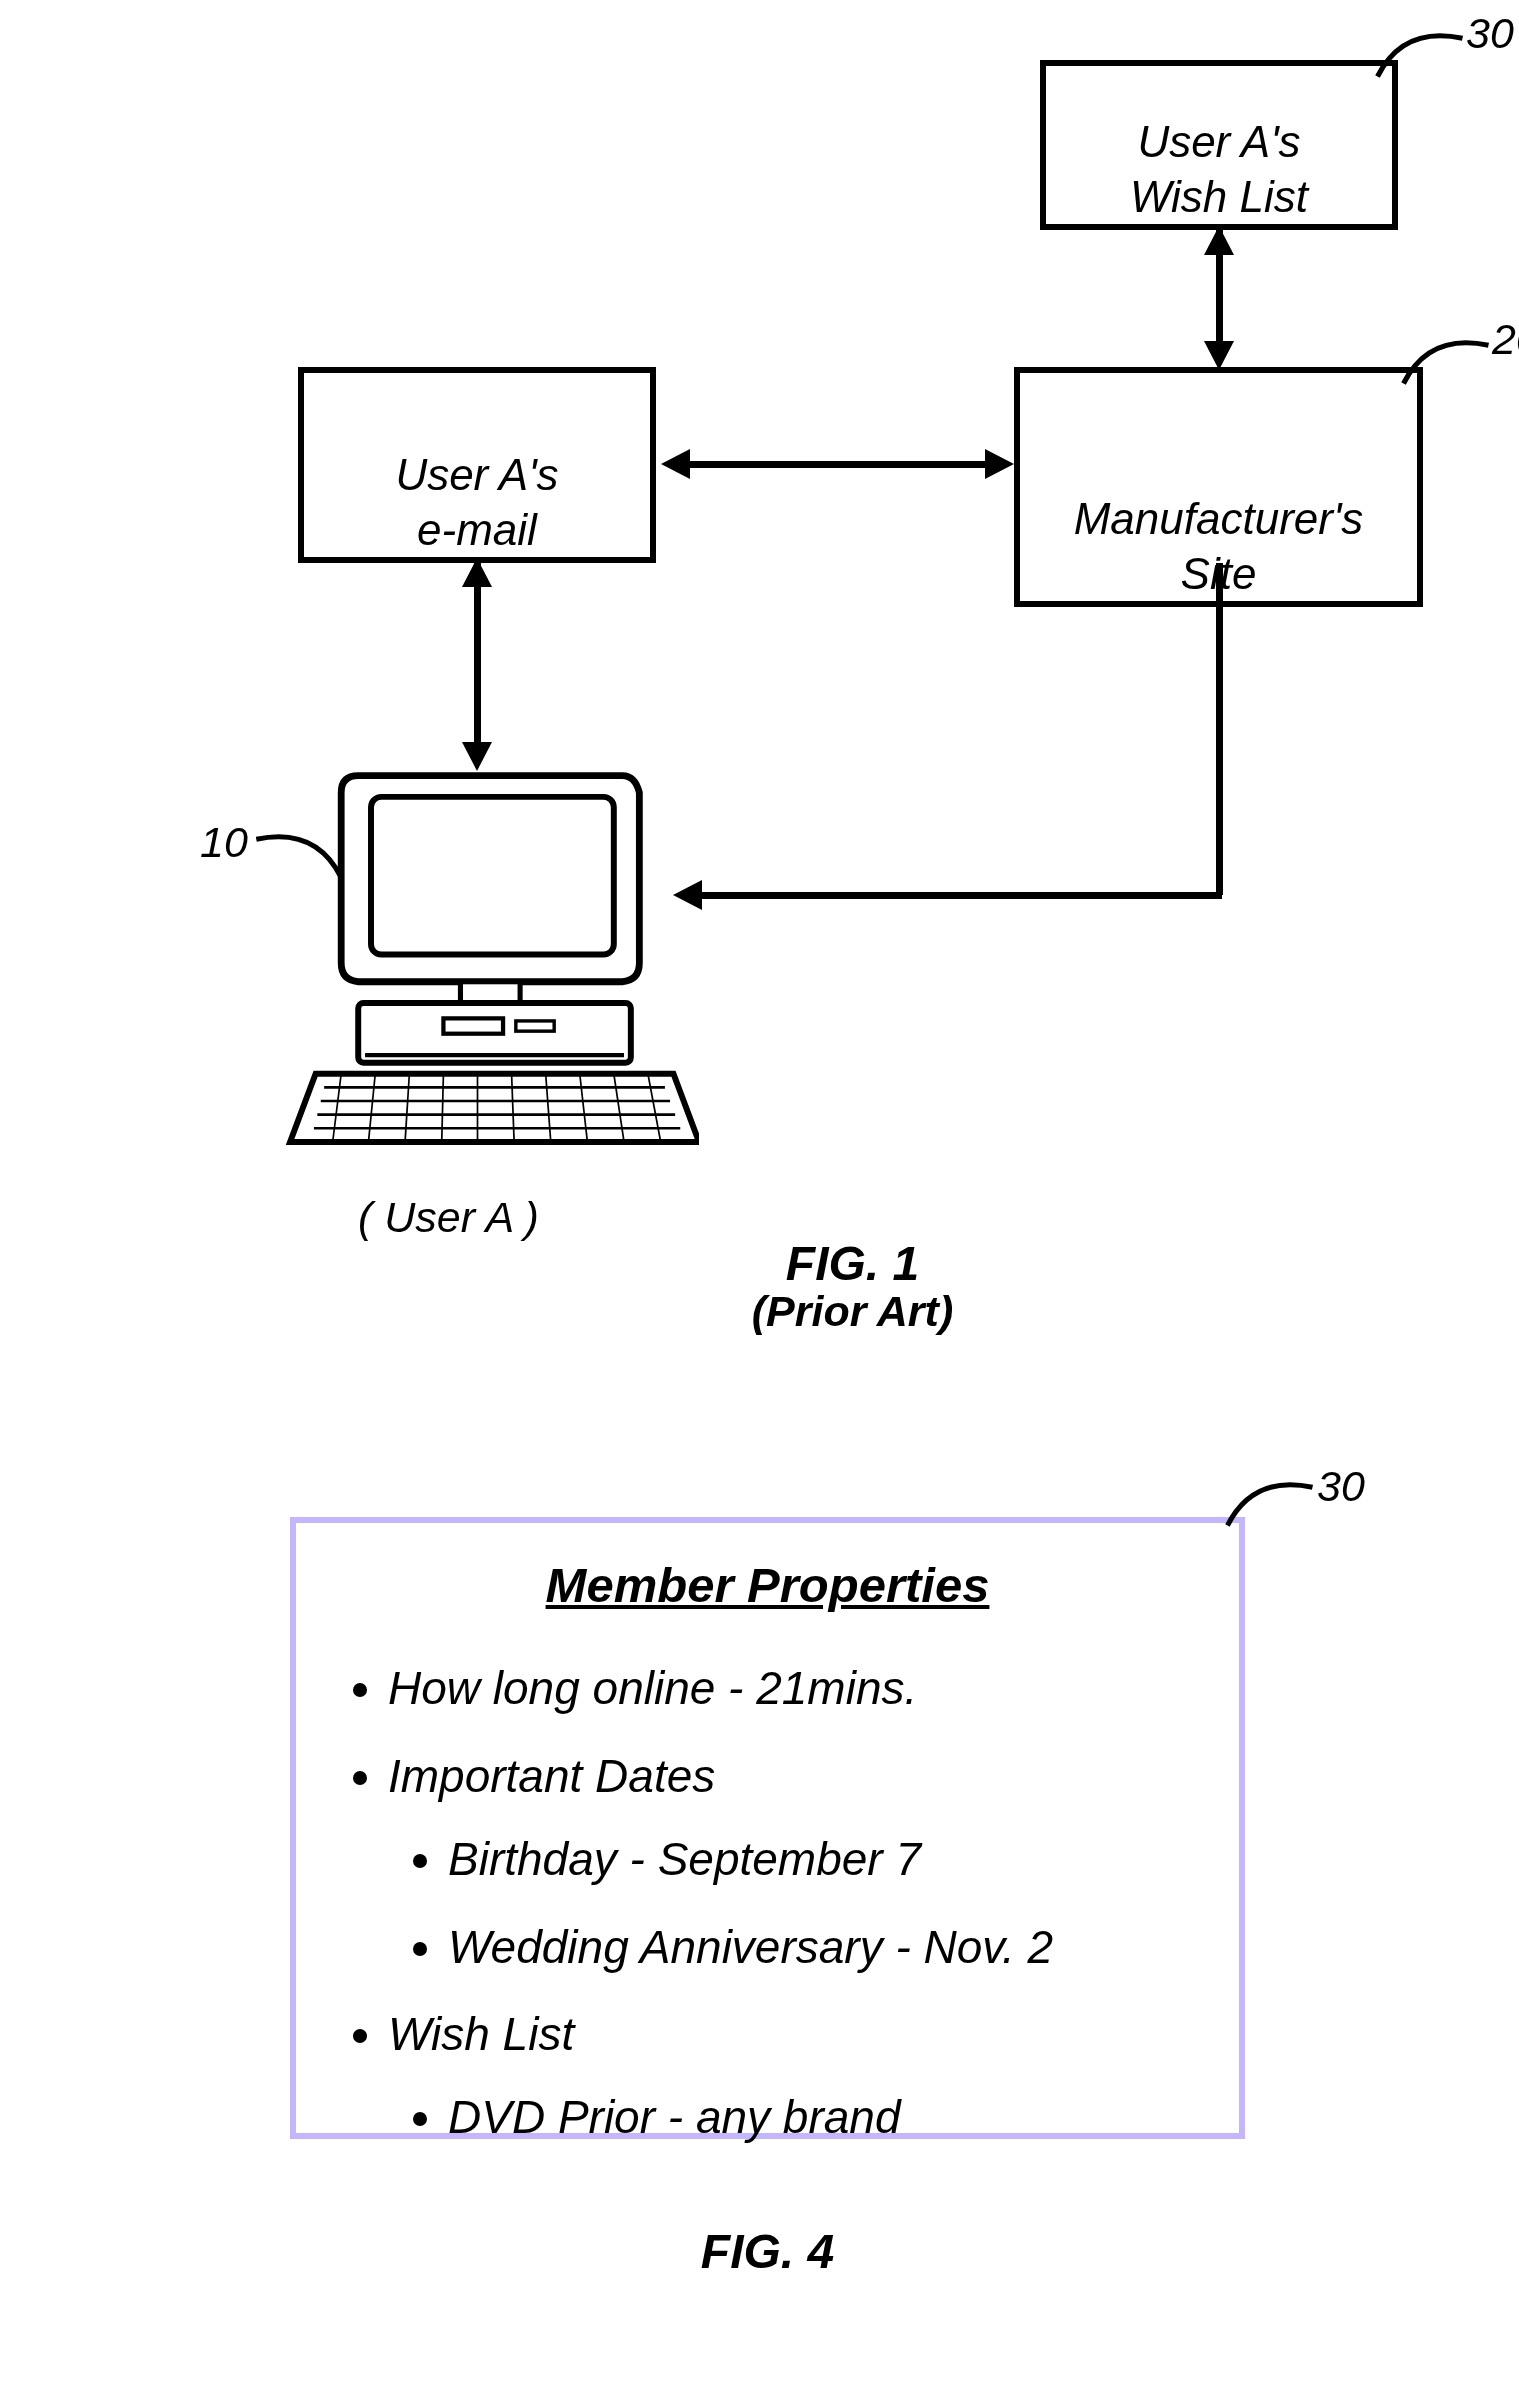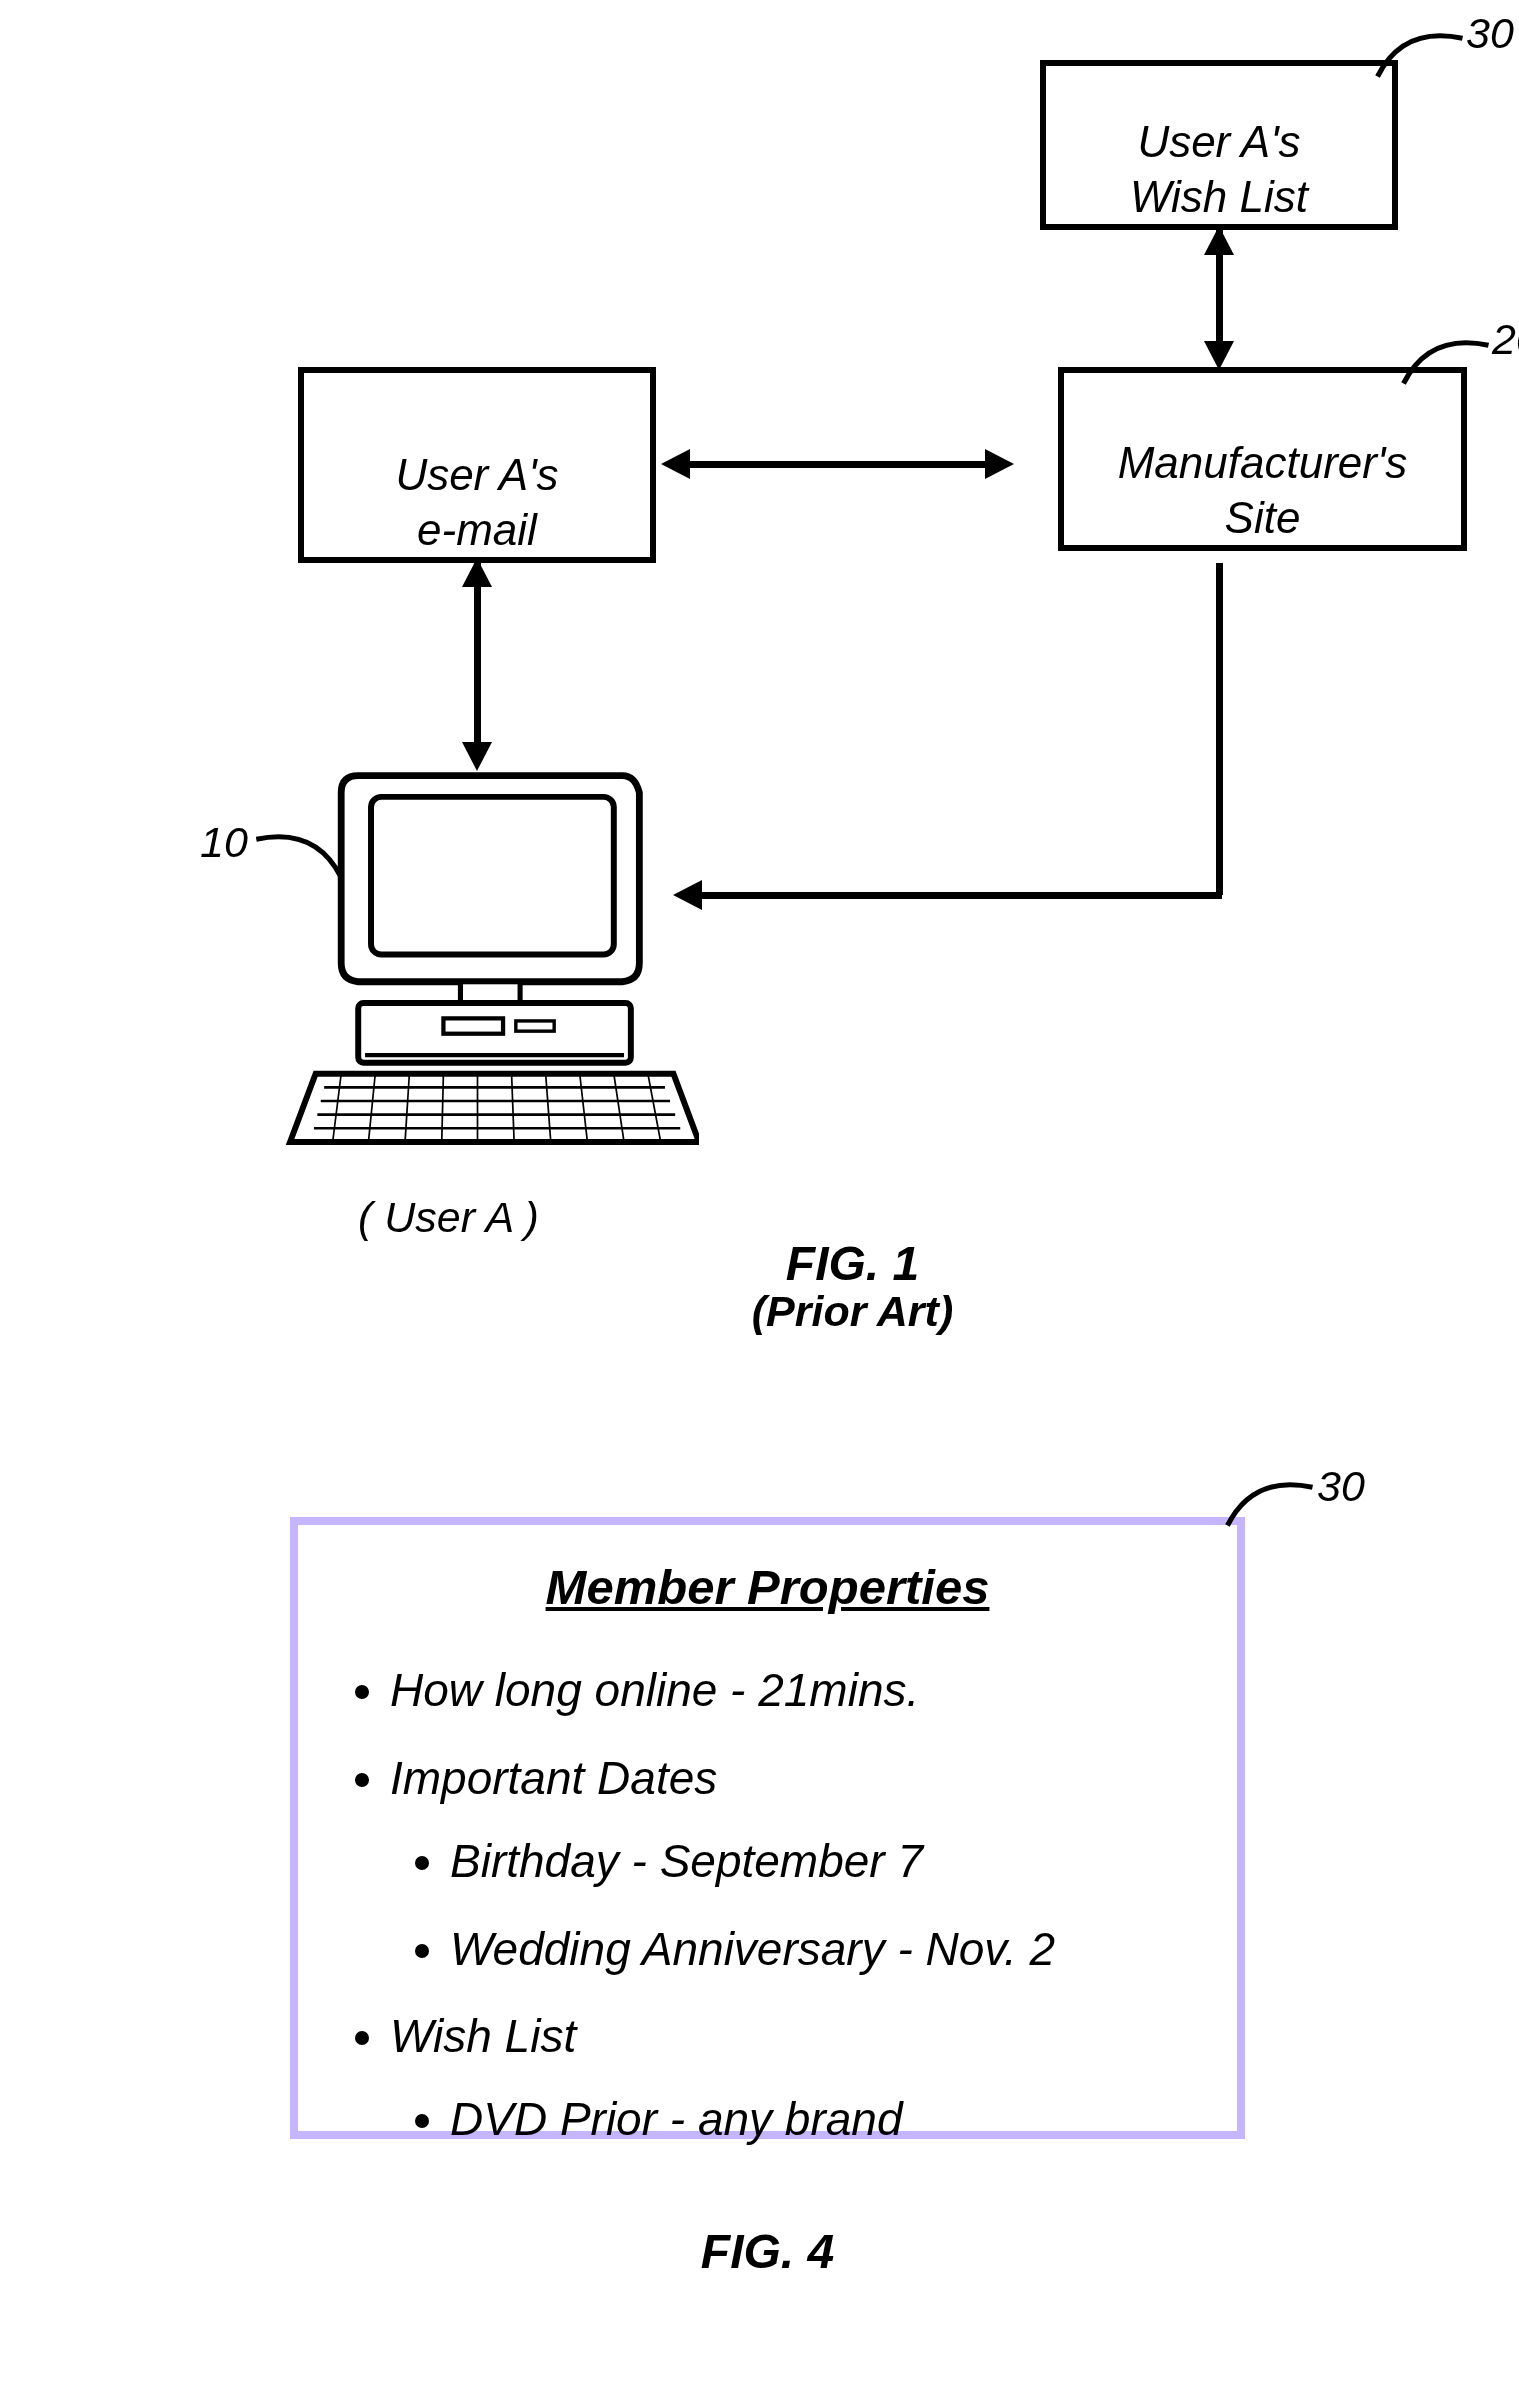--- a/index.html
+++ b/index.html
@@ -83,21 +83,21 @@
   }
   .ah-down {
     border-left: 15.3px solid transparent;
     border-right: 15.3px solid transparent;
     border-top: 29px solid #000;
   }
 
   
   .mp-outer {
     position: absolute;
-    border: 8px solid #c4b5fd;
+    border: 6px solid #c4b5fd;
     box-sizing: border-box;
     background: #fff;
   }
   .mp-title {
     font-style: italic;
     font-weight: bold;
     font-size: 49px;
     text-align: center;
     text-decoration: underline;
     margin-top: 34px;
@@ -144,21 +144,21 @@
 
   <svg class="ref-curve" style="left:1369px; top:17px; width:102px; height:68px;" viewBox="0 0 120 80">
     <path d="M10 70 Q 40 10 110 25" stroke="#000" stroke-width="6" fill="none"></path>
   </svg>
   <div class="ref-lbl" style="left:1466px; top:8.5px;">30</div>
 
   <div class="vline" style="left:1216px; top:230px; width:6.8px; height:119px;"></div>
   <div class="ah-up" style="left:1204px; top:226px;"></div>
   <div class="ah-down" style="left:1204px; top:341px;"></div>
 
-  <div class="box" style="left:1014px; top:367px; width:409px; height:184px;margin-left:44px;">
+  <div class="box" style="left:1014px; top:367px; width:409px; height:240px;">
     <span style="white-space:pre-line;">Manufacturer's
 Site</span>
   </div>
 
   <svg class="ref-curve" style="left:1395px; top:324px; width:102px; height:68px;" viewBox="0 0 120 80">
     <path d="M10 70 Q 40 10 110 25" stroke="#000" stroke-width="6" fill="none"></path>
   </svg>
   <div class="ref-lbl" style="left:1492px; top:315px;">20</div>
 
   <div class="box" style="left:298px; top:367px; width:358px; height:196px;">

